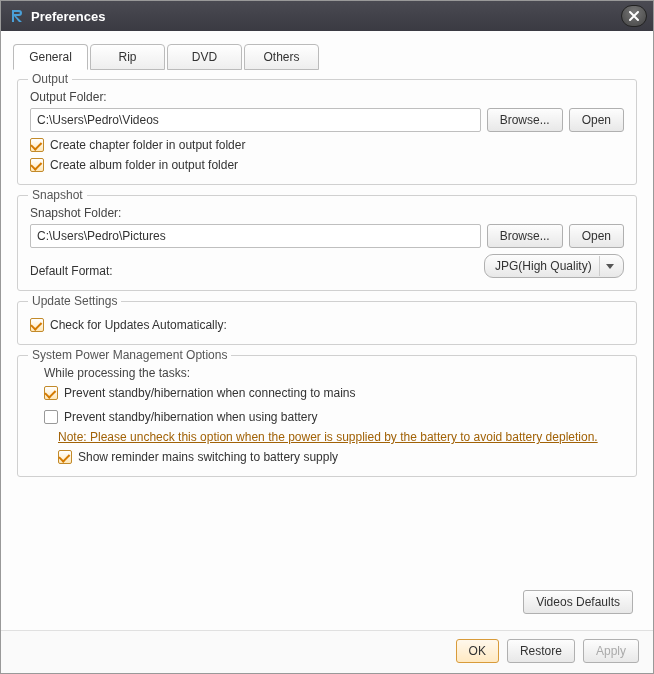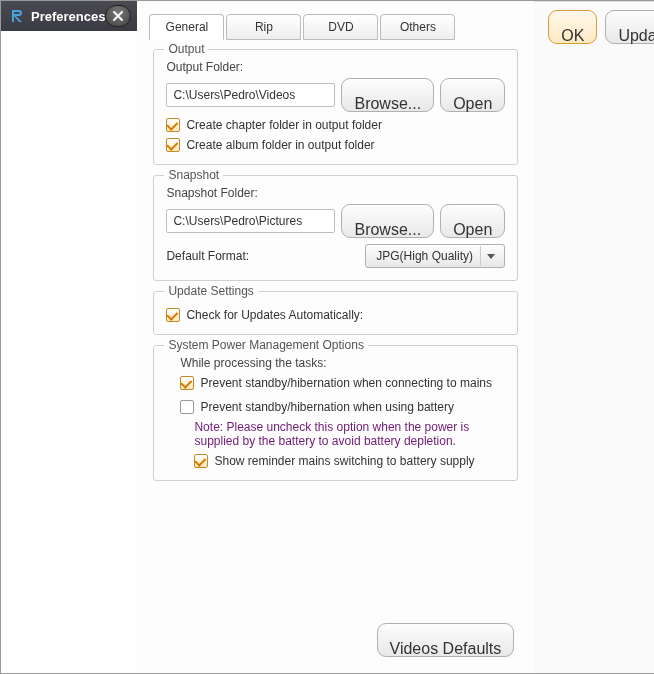--- a/index.html
+++ b/index.html
@@ -1,48 +1,48 @@
 <!DOCTYPE html>
 <html><head>
 <meta charset="utf-8">
 <style>
 * { box-sizing: border-box; margin: 0; padding: 0; }
 body { font-family: "Segoe UI", Tahoma, sans-serif; font-size: 12px; color: #333; background: #f0f0f0; width: 654px; height: 674px; overflow: hidden; }
-.dialog { width: 654px; height: 674px; background: #fff; border: 1px solid #999; display: flex; flex-direction: row; }
+.dialog { width: 654px; height: 674px; background: #fff; border: 1px solid #999; display: flex; flex-direction: column; }
 .titlebar { background: linear-gradient(#4a4a52, #3a3a42); height: 30px; display: flex; align-items: center; padding: 0 6px 0 8px; }
 .titlebar .logo { width: 16px; height: 16px; margin-right: 6px; }
 .titlebar .title { color: #fff; font-weight: bold; font-size: 13px; flex: 1; }
 .titlebar .close { width: 26px; height: 22px; background: radial-gradient(circle at 50% 30%, #777, #444); border: 1px solid #222; border-radius: 13px; display: flex; align-items: center; justify-content: center; cursor: pointer; }
 .titlebar .close svg { width: 12px; height: 12px; }
 .content { flex: 1; padding: 12px 12px 8px 12px; background: #fdfdfd; display: flex; flex-direction: column; }
 .tabrow { display: flex; margin-bottom: 0; }
 .tab { width: 75px; height: 26px; border: 1px solid #bbb; background: linear-gradient(#fff,#eee); border-radius: 4px 4px 0 0; display: flex; align-items: center; justify-content: center; margin-right: 2px; cursor: pointer; font-size: 12px; color: #333; position: relative; top: 1px; }
 .tab.active { background: #fff; border-bottom: 1px solid #fff; z-index: 2; }
 .panel { border: 0; padding: 10px 4px 0 4px; flex: 1; display: flex; flex-direction: column; }
 .group { border: 1px solid #d0d0d0; border-radius: 3px; margin-bottom: 10px; padding: 10px 12px 12px 12px; position: relative; }
 .group-title { position: absolute; top: -8px; left: 10px; background: #fdfdfd; padding: 0 4px; color: #555; font-size: 12px; }
 .label { color: #444; margin-bottom: 4px; display: block; }
 .row { display: flex; align-items: center; gap: 6px; margin-bottom: 6px; }
 .row:last-child { margin-bottom: 0; }
 .textinput { flex: 1; height: 24px; border: 1px solid #bfbfbf; border-radius: 2px; background: #fff; padding: 0 6px; font-size: 12px; color: #333; }
-.btn { height: 24px; padding: 16px 12px; border: 1px solid #b0b0b0; border-radius: 9px; background: linear-gradient(#fdfdfd,#e8e8e8); font-size: 16px; color: #333; cursor: pointer; }
+.btn { height: 24px; padding: 2px 12px; border: 1px solid #b0b0b0; border-radius: 3px; background: linear-gradient(#fdfdfd,#e8e8e8); font-size: 12px; color: #333; cursor: pointer; }
 .btn.primary { border-color: #d89b3a; background: linear-gradient(#fff8ec,#ffe9c2); }
 .btn.disabled { color: #aaa; cursor: default; }
 .chk { display: flex; align-items: center; gap: 6px; margin-top: 6px; }
 .chkbox { width: 14px; height: 14px; border: 1px solid #c28a2a; border-radius: 2px; background: linear-gradient(#fff,#ffe7b8); display: flex; align-items: center; justify-content: center; flex-shrink: 0; }
 .chkbox.checked::after { content: ""; width: 8px; height: 5px; border-left: 2px solid #d47a00; border-bottom: 2px solid #d47a00; transform: rotate(-45deg) translate(0px,-1px); }
 .chkbox.unchecked { background: #fff; border-color: #999; }
-.select { height: 24px; min-width: 140px; border: 1px solid #b0b0b0; border-radius: 3px; background: linear-gradient(#fdfdfd,#e8e8e8); display: flex; align-items: center; padding: 0 4px 0 10px; cursor: pointer; }
+.select { height: 24px; min-width: 140px; border: 1px solid #b0b0b0; border-radius: 9px; background: linear-gradient(#fdfdfd,#e8e8e8); display: flex; align-items: center; padding: 0 4px 0 10px; cursor: pointer; }
 .select .seltext { flex: 1; }
 .select .arrow { width: 20px; height: 20px; border-left: 1px solid #ccc; display: flex; align-items: center; justify-content: center; }
 .select .arrow::after { content: ""; border-left: 4px solid transparent; border-right: 4px solid transparent; border-top: 5px solid #555; }
-.rowspread { display: flex; align-items: center; justify-content: space-between; margin-top: 6px; }
+.rowspread { display: flex; align-items: flex-end; justify-content: space-between; margin-top: 6px; }
 .indent1 { margin-left: 14px; }
 .indent2 { margin-left: 28px; }
-.note { color: #701a75; margin-top: 6px; }
+.note { color: #a16207; margin-top: 6px; text-decoration: underline; }
 .spacer { flex: 1; }
 .footer { padding: 8px 14px 10px 14px; border-top: 1px solid #e0e0e0; display: flex; justify-content: flex-end; gap: 8px; background: #fafafa; }
 .restore-row { display: flex; justify-content: flex-end; padding: 4px 4px 8px 4px; }
 </style>
 </head>
 <body>
 
 <div class="dialog">
   <div class="titlebar">
     <svg class="logo" viewBox="0 0 16 16">
@@ -132,16 +132,16 @@
       <div class="spacer"></div>
 
       <div class="restore-row">
         <button class="btn">Videos Defaults</button>
       </div>
     </div>
   </div>
 
   <div class="footer">
     <button class="btn primary">OK</button>
-    <button class="btn">Updates</button>
+    <button class="btn">Restore</button>
     <button class="btn disabled">Apply</button>
   </div>
 </div>
 
 </body></html>

